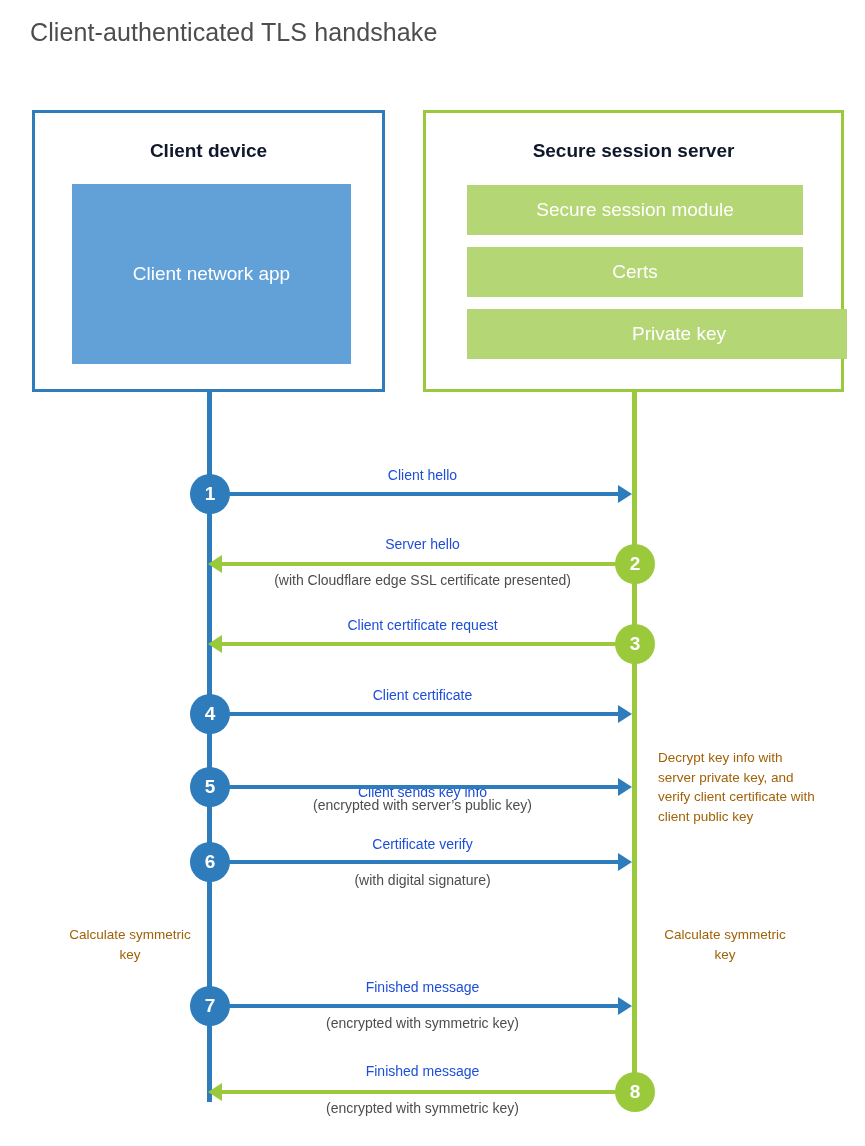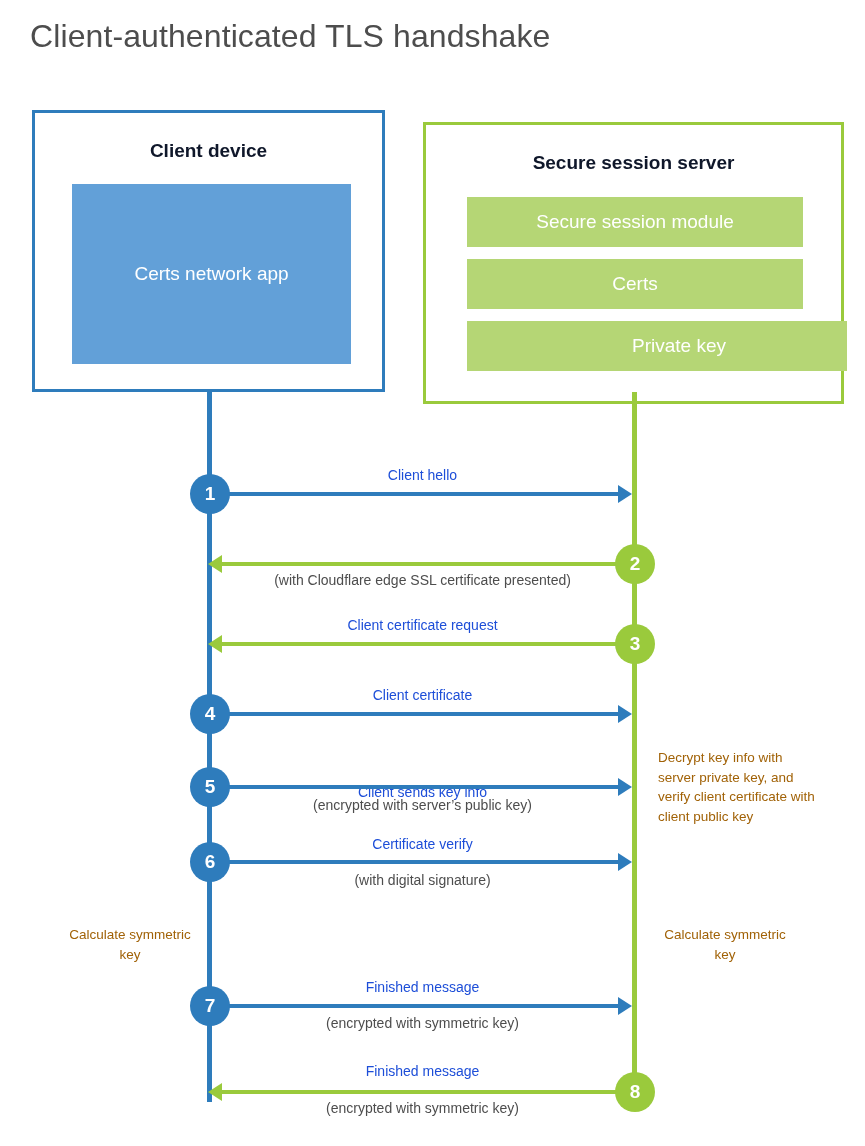--- a/index.html
+++ b/index.html
@@ -17,21 +17,21 @@
     height: 1146px;
     overflow: hidden;
     background: #ffffff;
   }
 
   
   .diagram-title {
     position: absolute;
     left: 30px;
     top: 18px;
-    font-size: 32px;
+    font-size: 25px;
     font-weight: 400;
     color: #4d4d4d;
     letter-spacing: 0.1px;
     white-space: nowrap;
   }
 
   
   .party-box {
     position: absolute;
     box-sizing: border-box;
@@ -43,21 +43,20 @@
     width: 353px;
     height: 282px;
     border: 3px solid #2E7CBC;
   }
   .party-box.server {
     left: 423px;
     top: 110px;
     width: 421px;
     height: 282px;
     border: 3px solid #9ACA3C;
-    margin-top: 12px;
   }
   .party-title {
     position: absolute;
     left: 0;
     right: 0;
     top: 27px;
     text-align: center;
     font-size: 19px;
     font-weight: bold;
     color: #0f172a;
@@ -180,38 +179,39 @@
 </style>
 </head>
 <body>
 
 <div id="canvas">
 
   <div class="diagram-title">Client-authenticated TLS handshake</div>
 
   <div class="party-box client">
     <div class="party-title">Client device</div>
-    <div class="client-app">Certs network app</div>
+    <div class="client-app">Client network app</div>
   </div>
 
   <div class="party-box server">
     <div class="party-title">Secure session server</div>
     <div class="server-block b0">Secure session module</div>
     <div class="server-block b1">Certs</div>
     <div class="server-block b2">Private key</div>
   </div>
 
   <div class="lifeline client-line"></div>
   <div class="lifeline server-line"></div>
 
   <div class="msg-label" style="left:210px; top:467px; width:425px;">Client hello</div>
   <div class="arrow-shaft shaft-blue" style="left:210px; top:492px; width:410px;"></div>
   <div class="arrow-head right" style="left:618px; top:485px;"></div>
   <div class="step-circle blue" style="left:190px; top:474px;">1</div>
 
+  <div class="msg-label" style="left:210px; top:536px; width:425px;">Server hello</div>
   <div class="arrow-shaft shaft-green" style="left:222px; top:562px; width:413px;"></div>
   <div class="arrow-head left" style="left:208px; top:555px;"></div>
   <div class="msg-sub" style="left:210px; top:572px; width:425px;">(with Cloudflare edge SSL certificate presented)</div>
   <div class="step-circle green" style="left:615px; top:544px;">2</div>
 
   <div class="msg-label" style="left:210px; top:617px; width:425px;">Client certificate request</div>
   <div class="arrow-shaft shaft-green" style="left:222px; top:642px; width:413px;"></div>
   <div class="arrow-head left" style="left:208px; top:635px;"></div>
   <div class="step-circle green" style="left:615px; top:624px;">3</div>
 

